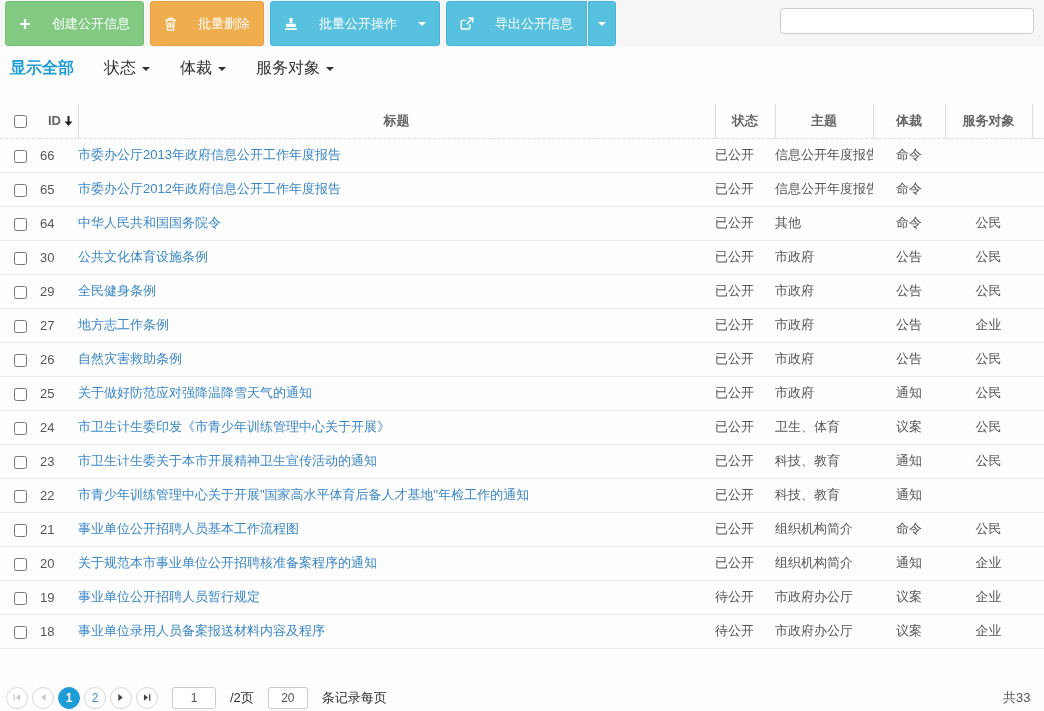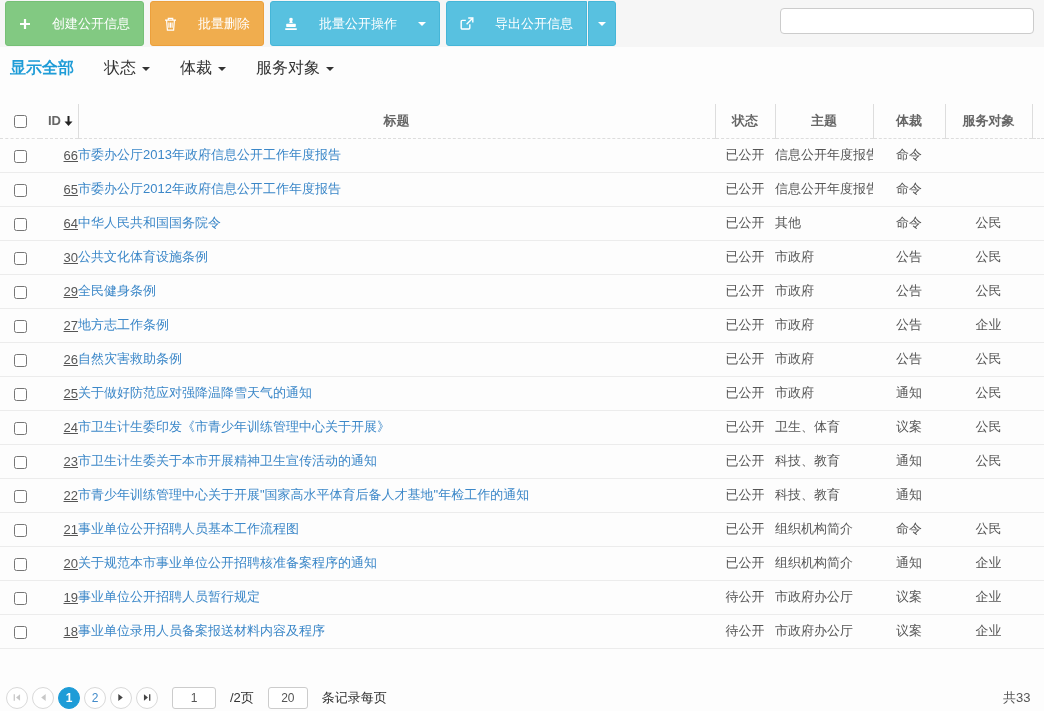--- a/index.html
+++ b/index.html
@@ -59,24 +59,24 @@
     height:34px;font-weight:bold;color:#666;font-size:13px;
     border-bottom:1px dashed #ddd;padding:0;box-sizing:border-box;
   }
   .grid th.sep-l{border-left:1px solid #ddd;}
   .grid th.th-id{text-align:left;padding-left:8px;border-right:1px solid #ddd;}
   .grid td{
     height:34px;border-bottom:1px solid #ececec;font-size:13px;color:#555;
     padding:0;box-sizing:border-box;overflow:hidden;white-space:nowrap;
   }
   .col-check{text-align:center;}
-  .cell-id{text-align:right;padding-right:6px;text-decoration:underline;}
+  .cell-id{text-align:left;padding-right:6px;}
   .cell-title{text-align:left;padding-left:2px;}
   .cell-title a{color:#3b87c8;text-decoration:none;}
-  .cell-status{text-align:center;}
+  .cell-status{}
   .cell-subject{text-align:left;padding-left:4px;}
   .cell-genre{text-align:center;}
   .cell-audience{text-align:center;}
   .grid input[type=checkbox]{width:13px;height:13px;margin:0;vertical-align:middle;}
   .sort-icon{display:inline-block;vertical-align:-1px;margin-left:3px;}
 
   
   .pagination{
     position:absolute;top:684px;left:0;right:0;height:27px;
     display:flex;align-items:center;padding-left:6px;box-sizing:border-box;background:#fdfdfd;

